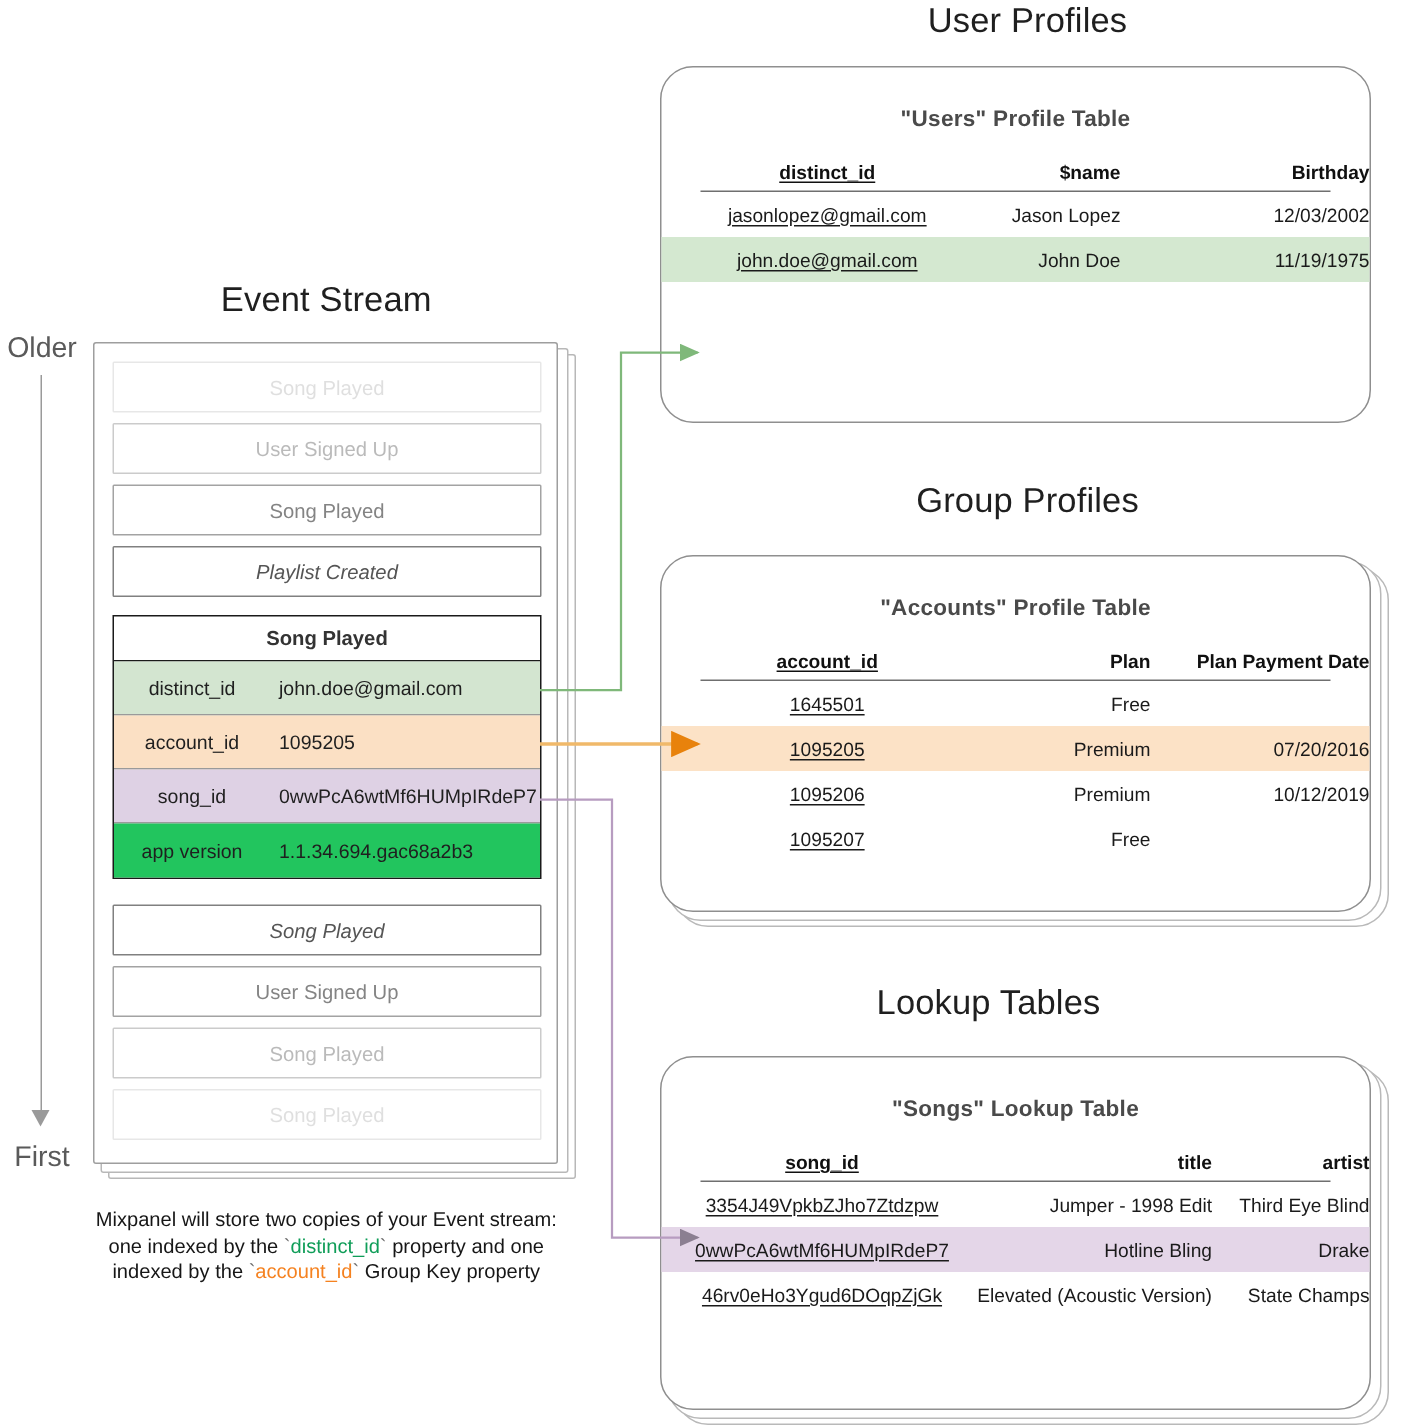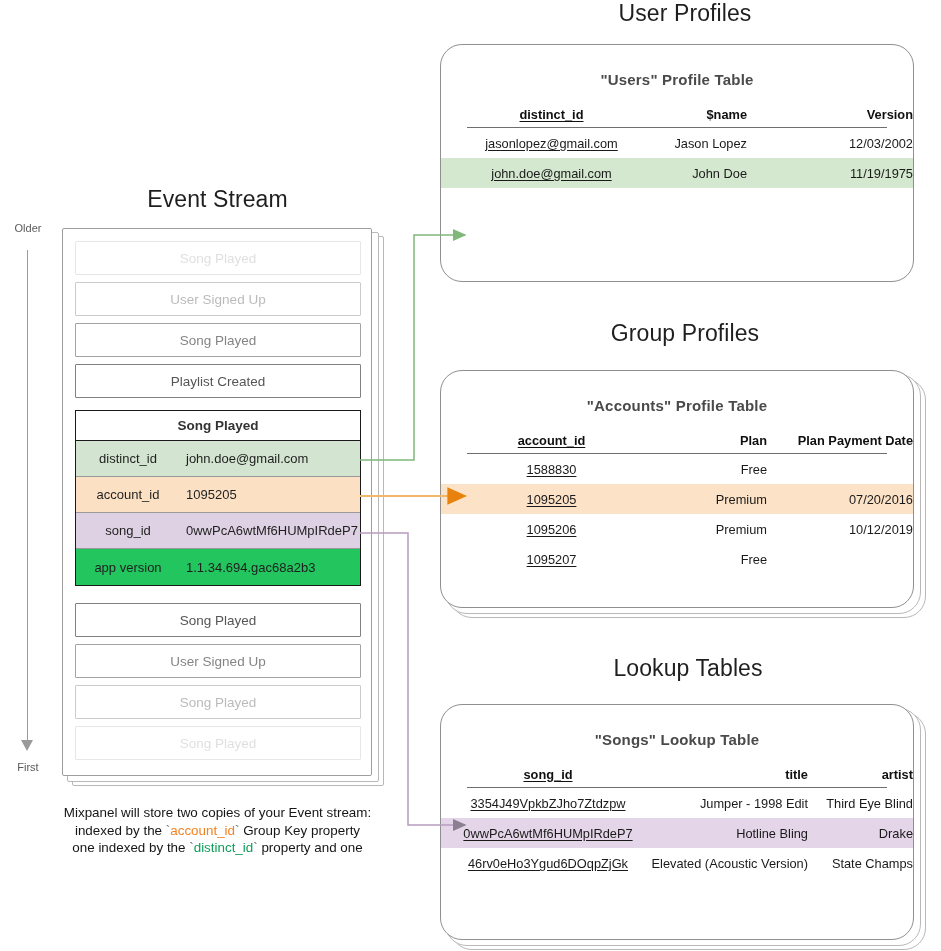--- a/index.html
+++ b/index.html
@@ -56,21 +56,21 @@
     display: flex;
     align-items: center;
     justify-content: center;
     font-size: 13.5px;
     color: #555555;
     border-radius: 1px;
   }
   .ev-fade-1 { opacity: 0.18; }
   .ev-fade-2 { opacity: 0.40; }
   .ev-fade-3 { opacity: 0.72; }
-  .ev-fade-4 { opacity: 1; }
+  .ev-fade-4 { opacity: 1; font-style: italic; }
 
   
   #main-event {
     position: absolute;
     left: 12px;
     top: 181px;
     width: 286px;
     border: 1.7px solid #1a1a1a;
     box-sizing: border-box;
     background: #ffffff;
@@ -102,21 +102,21 @@
     flex: 0 0 104px;
   }
   .prop-val { padding-left: 6px; }
   .row-green  { background: #d3e5d0; }
   .row-orange { background: #fbe0c4; }
   .row-purple { background: #ded1e4; }
   .row-plain  { background: #22c55e; }
 
   
   #older-label, #newer-label {
-    font-size: 11px;
+    font-size: 19px;
     color: #5a5a5a;
     text-align: center;
     width: 56px;
   }
   #older-label { left: 0px; top: 222px; }
   #newer-label { left: 0px; top: 761px; }
   #time-axis-line {
     left: 27px; top: 250px;
     width: 1.4px; height: 492px;
     background: #9a9a9a;
@@ -137,21 +137,21 @@
     line-height: 17.5px;
     color: #161616;
   }
   .tok-green  { color: #0f9d58; }
   .tok-orange { color: #f58220; }
   .tick { color: #6b6b6b; }
 
   
   #users-title    { left: 440px; top: 0px;   width: 490px; }
   #groups-title   { left: 440px; top: 320px; width: 490px; }
-  #lookup-title   { left: 443px; top: 655px; width: 490px; }
+  #lookup-title   { left: 414px; top: 655px; width: 490px; }
 
   .panel-stack-layer {
     border: 1.5px solid #b9b9b9;
     background: #ffffff;
     border-radius: 22px;
   }
   .panel-card {
     box-sizing: border-box;
     border: 1.7px solid #8f8f8f;
     background: #ffffff;
@@ -284,37 +284,37 @@
 
   <div class="ev-card ev-fade-4" style="top:374px">Song Played</div>
   <div class="ev-card ev-fade-3" style="top:415px">User Signed Up</div>
   <div class="ev-card ev-fade-2" style="top:456px">Song Played</div>
   <div class="ev-card ev-fade-1" style="top:497px">Song Played</div>
 </div>
 
 <div class="abs" id="stream-caption">
   <div>Mixpanel will store two copies of your Event stream:</div>
   <div>
+    <span>one indexed by the </span><span class="tick">`</span><span class="tok-green">distinct_id</span><span class="tick">`</span><span> property and one</span>
+  </div>
+  <div>
     <span>indexed by the </span><span class="tick">`</span><span class="tok-orange">account_id</span><span class="tick">`</span><span> Group Key property</span>
-  </div>
-  <div>
-    <span>one indexed by the </span><span class="tick">`</span><span class="tok-green">distinct_id</span><span class="tick">`</span><span> property and one</span>
   </div>
 </div>
 
 <div class="abs section-title" id="users-title">User Profiles</div>
 
 <div class="abs panel-card" id="users-card">
   <div class="panel-title">"Users" Profile Table</div>
 
   <div class="dtable">
     <div class="thead">
       <span class="cell ctr users-c1 u-link">distinct_id</span>
       <span class="cell lft users-c2">$name</span>
-      <span class="cell lft users-c3">Version</span>
+      <span class="cell lft users-c3">Birthday</span>
     </div>
     <div class="hrule"></div>
 
     <div class="trow">
       <span class="cell ctr users-c1 u-link">jasonlopez@gmail.com</span>
       <span class="cell lft users-c2">Jason Lopez</span>
       <span class="cell lft users-c3">12/03/2002</span>
     </div>
     <div class="trow hl-green">
       <span class="cell ctr users-c1 u-link">john.doe@gmail.com</span>
@@ -334,21 +334,21 @@
 
   <div class="dtable">
     <div class="thead">
       <span class="cell ctr acct-c1 u-link">account_id</span>
       <span class="cell lft acct-c2">Plan</span>
       <span class="cell lft acct-c3">Plan Payment Date</span>
     </div>
     <div class="hrule"></div>
 
     <div class="trow">
-      <span class="cell ctr acct-c1 u-link">1588830</span>
+      <span class="cell ctr acct-c1 u-link">1645501</span>
       <span class="cell lft acct-c2">Free</span>
       <span class="cell lft acct-c3"></span>
     </div>
     <div class="trow hl-orange">
       <span class="cell ctr acct-c1 u-link">1095205</span>
       <span class="cell lft acct-c2">Premium</span>
       <span class="cell lft acct-c3">07/20/2016</span>
     </div>
     <div class="trow">
       <span class="cell ctr acct-c1 u-link">1095206</span>

